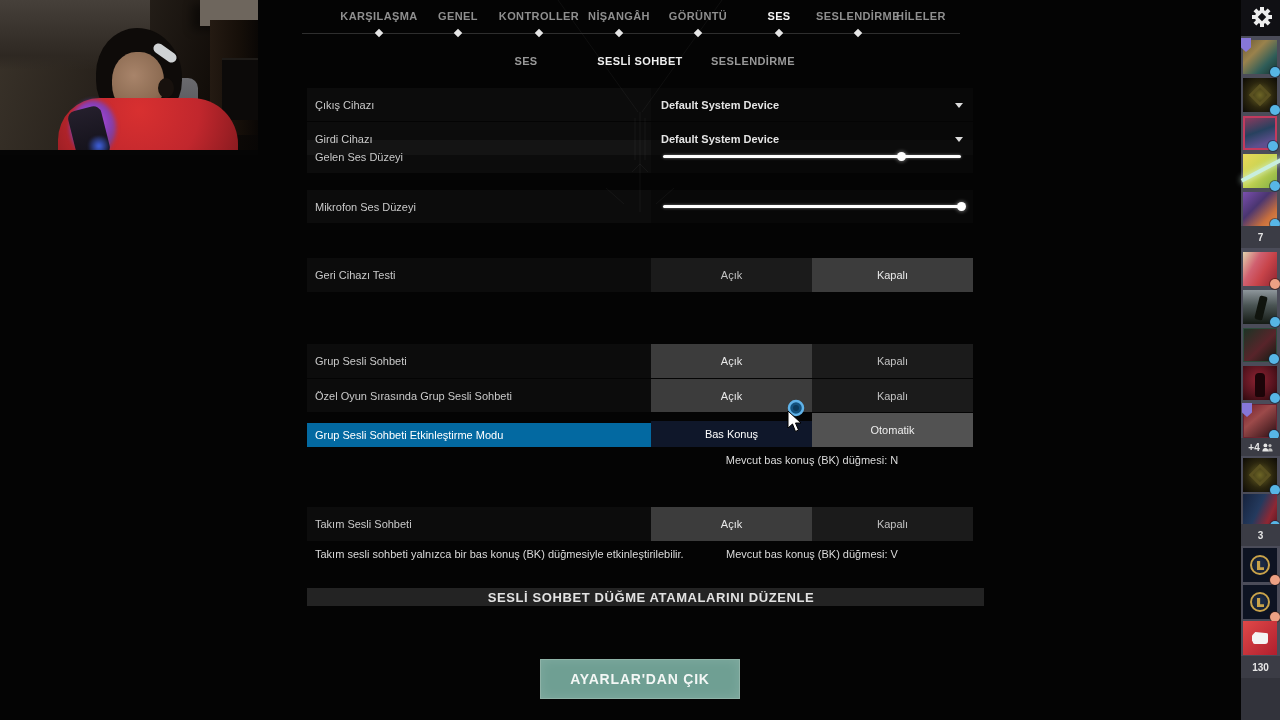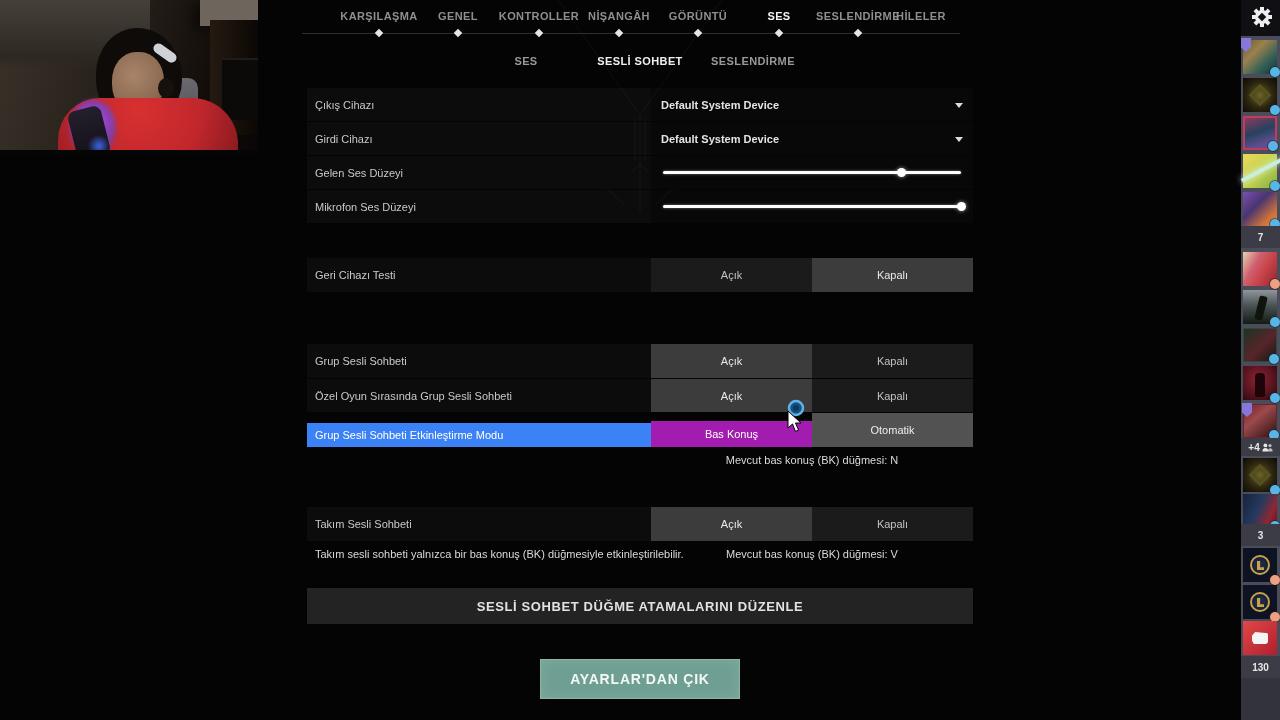--- a/index.html
+++ b/index.html
@@ -57,29 +57,29 @@
   .dd-chevron{position:absolute;right:10px;top:50%;margin-top:-2px;width:0;height:0;
               border-left:4px solid transparent;border-right:4px solid transparent;border-top:5px solid #dcdcdc;}
   .slider-track{position:absolute;left:12px;right:12px;top:50%;height:3px;margin-top:-1.5px;border-radius:2px;
                 background:#fdfdfd;box-shadow:0 0 3px rgba(255,255,255,.45);}
   .slider-thumb{position:absolute;top:50%;margin-top:-4.5px;width:9px;height:9px;border-radius:50%;background:#ffffff;
                 box-shadow:0 0 4px rgba(255,255,255,.6);}
   .seg{display:flex;background:none;}
   .seg-cell{flex:1;display:flex;align-items:center;justify-content:center;font-size:11px;color:#c2c2c2;
             background:#1b1b1b;cursor:pointer;}
   .seg-cell.sel{background:#3c3c3c;color:#e9e9e9;}
-  .row.hovered .row-label{background:#3b82f6;color:#fff;margin-top:10px;}
+  .row.hovered .row-label{background:#0369a1;color:#fff;margin-top:10px;}
   .row.hovered .seg-cell{background:#525252;color:#ededed;}
-  .row.hovered .seg-cell.sel{background:#a21caf;color:#fff;margin-top:8px;}
+  .row.hovered .seg-cell.sel{background:#0f172a;color:#fff;margin-top:8px;}
   .caption{position:absolute;font-size:11px;color:#dadada;}
   .caption.center{width:322px;left:651px;text-align:center;}
 
-  .edit-btn{position:absolute;left:307px;top:588px;width:666px;height:36px;background:#232323;
+  .edit-btn{position:absolute;left:307px;top:588px;width:666px;height:18px;background:#232323;
             display:flex;align-items:center;justify-content:center;font-size:13px;font-weight:bold;
-            letter-spacing:.6px;color:#e2e2e2;cursor:pointer;}
+            letter-spacing:.6px;color:#e2e2e2;cursor:pointer;padding-left:11px;}
   .exit-btn{position:absolute;left:540px;top:659px;width:200px;height:40px;background:#6f9f93;
             border:1px solid #8fb3a8;box-sizing:border-box;display:flex;align-items:center;justify-content:center;
             font-size:14px;font-weight:bold;letter-spacing:.8px;color:#f3f7f5;cursor:pointer;
             box-shadow:inset 0 0 12px rgba(255,255,255,.12);}
 
   
   .rail{position:absolute;left:1241px;top:0;width:39px;height:720px;background:#101014;}
   .rail-strip{position:absolute;left:0;top:36px;width:39px;height:642px;background:#4b4c59;}
   .rail-bottom{position:absolute;left:0;top:678px;width:39px;height:42px;background:#32333b;}
   .gear{position:absolute;left:1251px;top:6px;width:22px;height:22px;cursor:pointer;}
@@ -184,21 +184,21 @@
       <span class="dd-chevron"></span>
     </div>
   </div>
   <div class="row" style="top:122px">
     <div class="row-label">Girdi Cihazı</div>
     <div class="row-control dropdown">
       <span class="dd-value">Default System Device</span>
       <span class="dd-chevron"></span>
     </div>
   </div>
-  <div class="row" style="top:156px">
+  <div class="row" style="top:140px">
     <div class="row-label">Gelen Ses Düzeyi</div>
     <div class="row-control">
       <div class="slider-track"></div>
       <div class="slider-thumb" style="left: 245.9px;"></div>
     </div>
   </div>
   <div class="row" style="top:190px">
     <div class="row-label">Mikrofon Ses Düzeyi</div>
     <div class="row-control">
       <div class="slider-track"></div>

